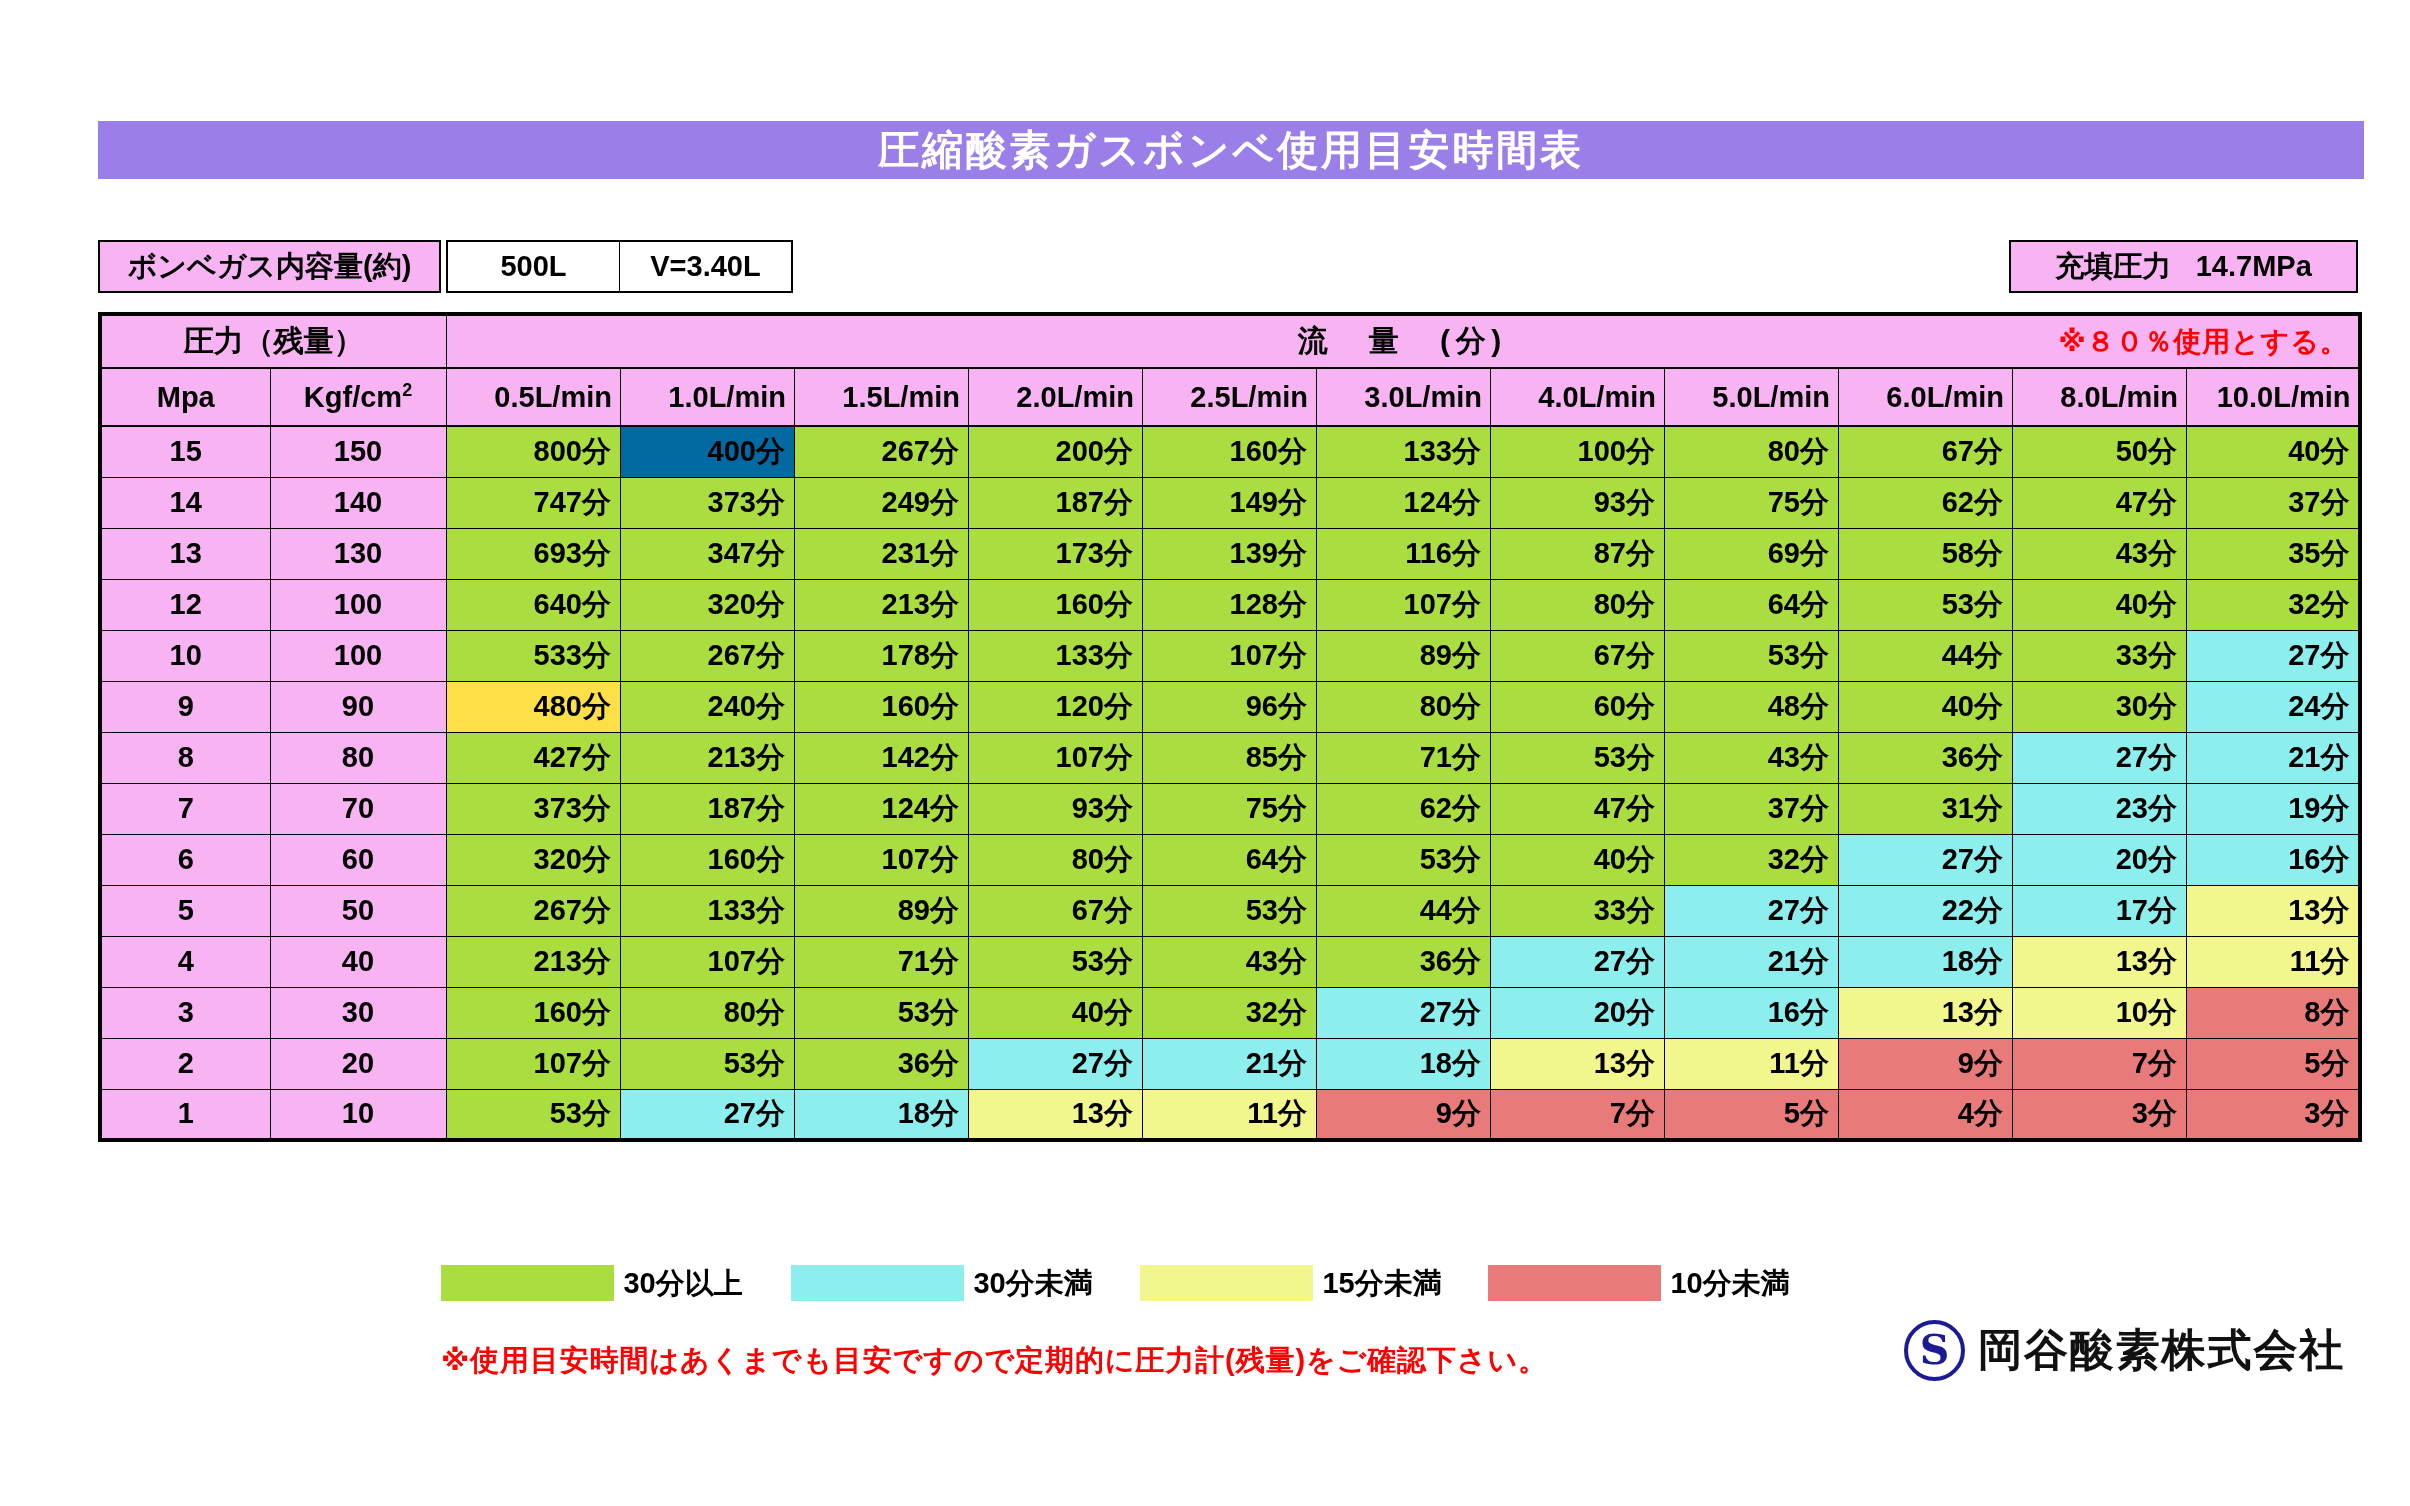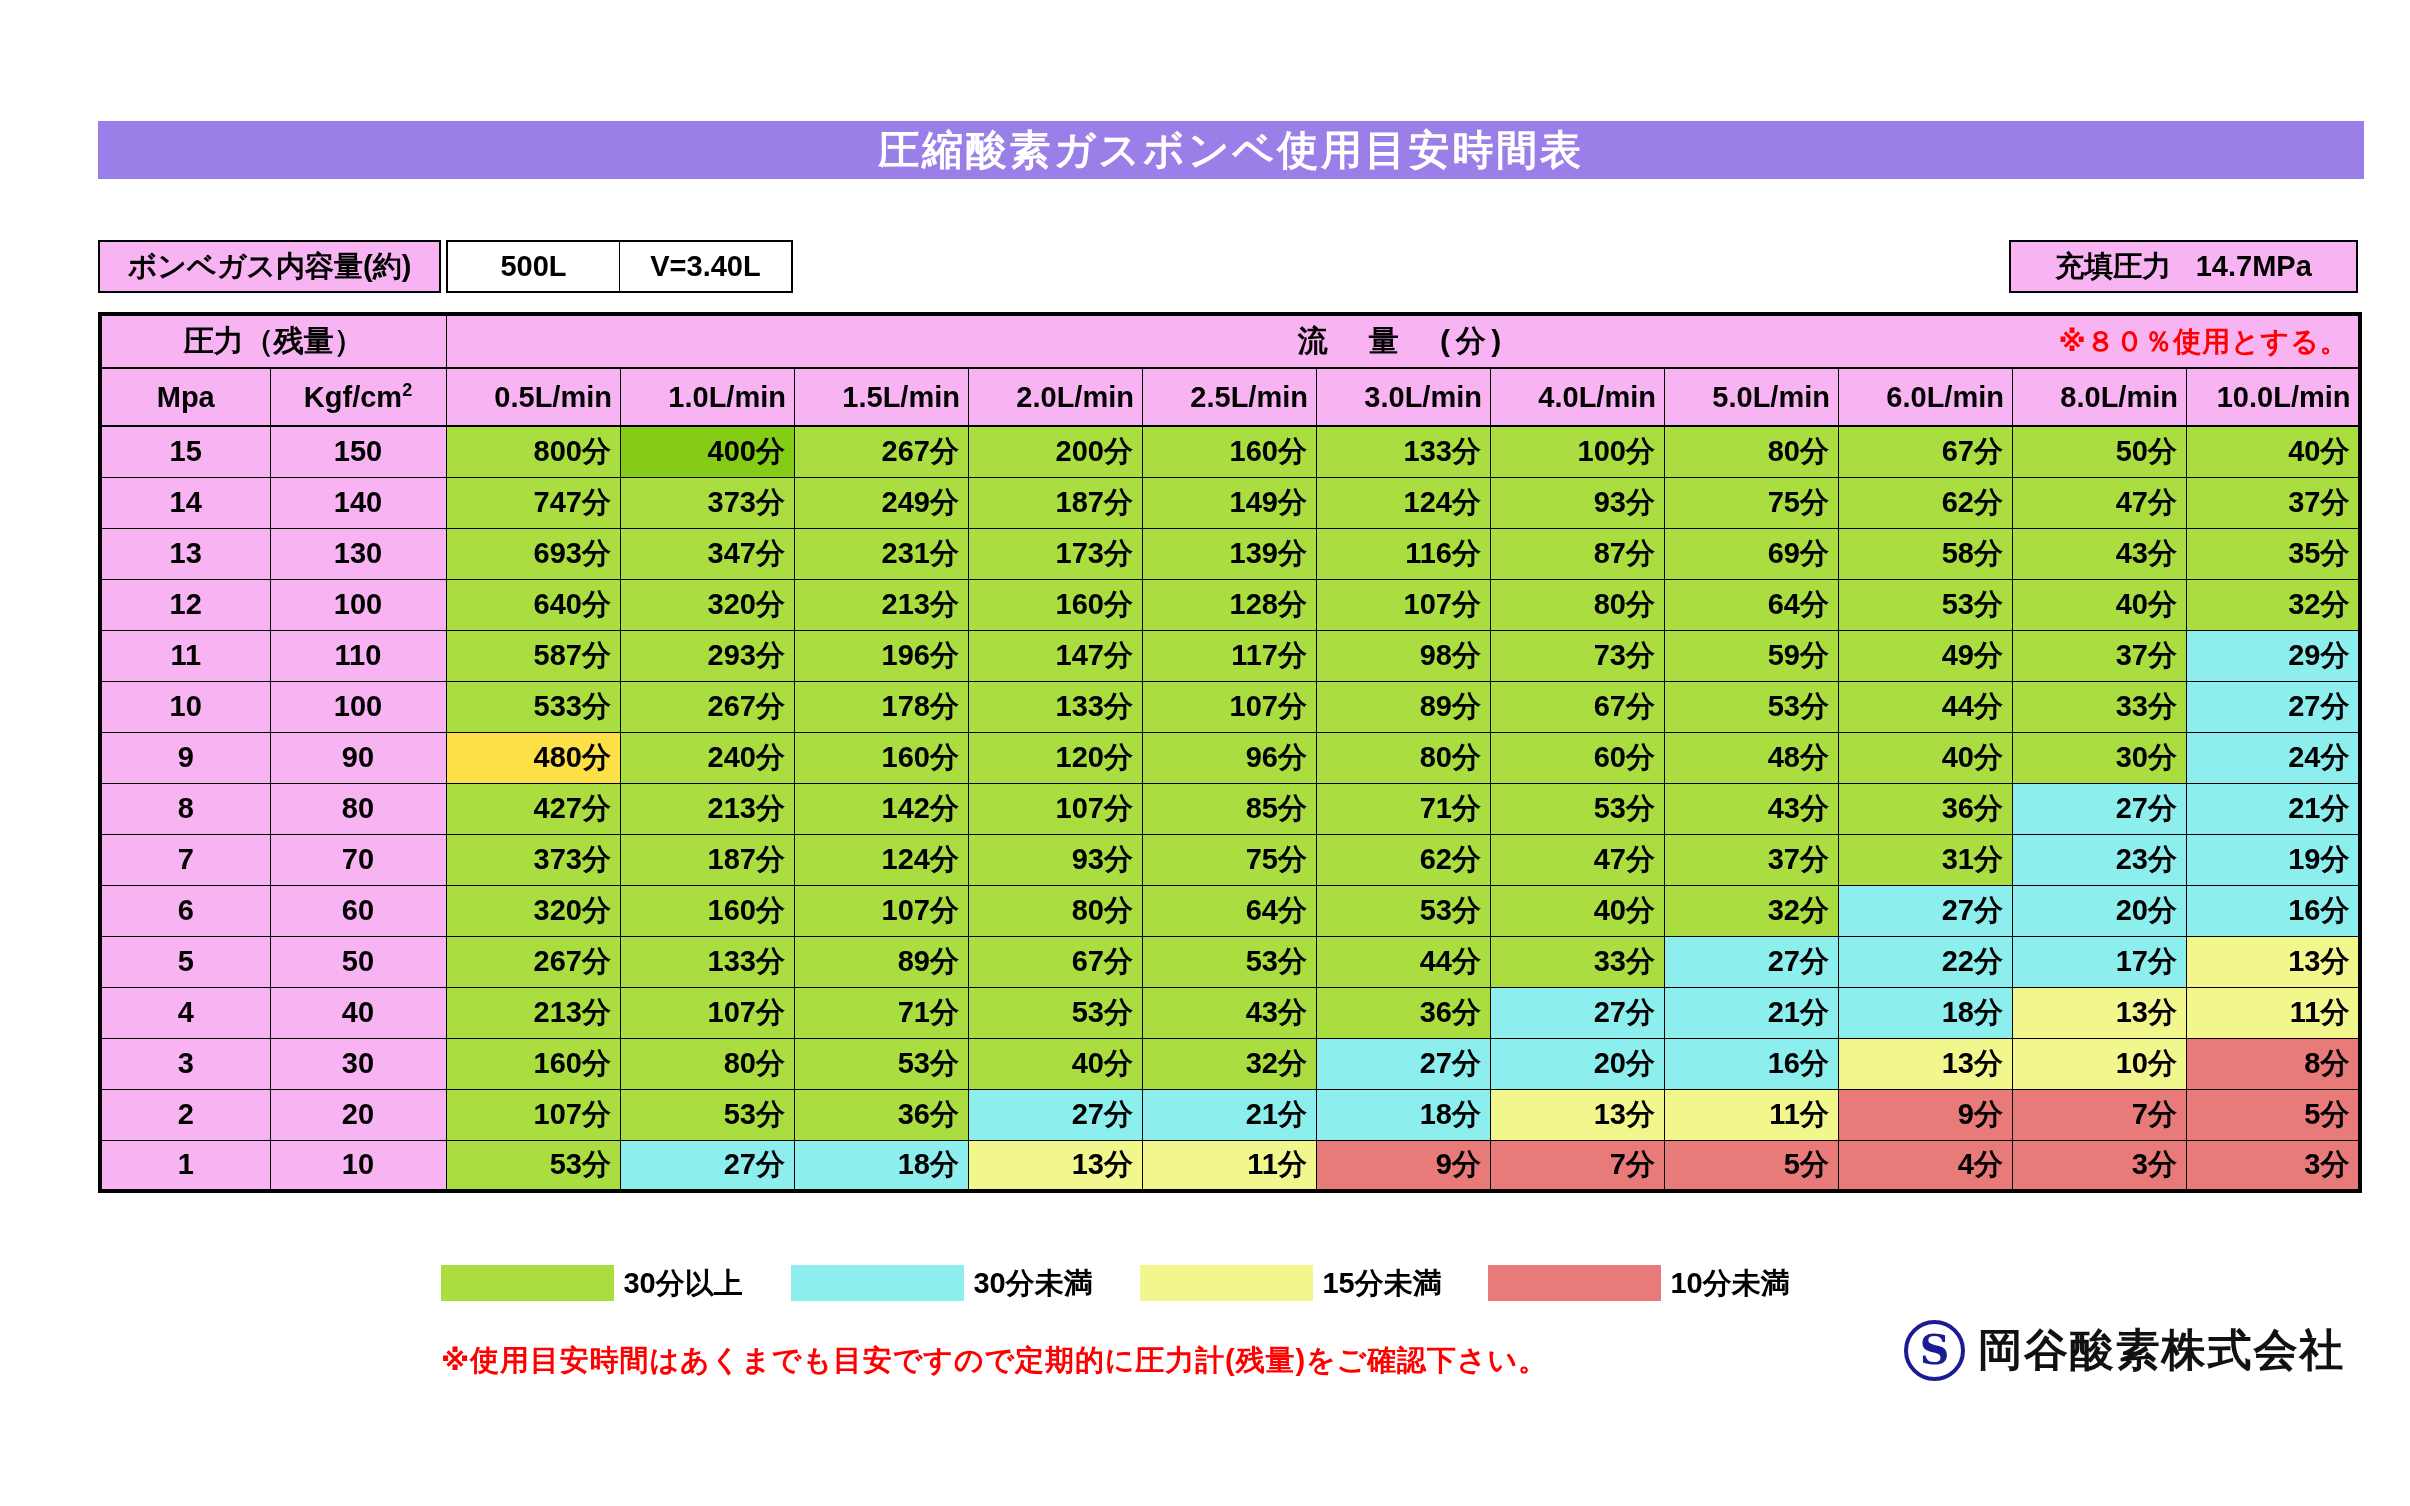--- a/index.html
+++ b/index.html
@@ -127,21 +127,21 @@
           <td class="flowhdr">4.0L/min</td>
           <td class="flowhdr">5.0L/min</td>
           <td class="flowhdr">6.0L/min</td>
           <td class="flowhdr">8.0L/min</td>
           <td class="flowhdr">10.0L/min</td>
         </tr>
     <tr class="r-data">
           <td class="pcell">15</td>
           <td class="pcell">150</td>
           <td class="num flow0" style="background: rgb(169, 221, 64);">800分</td>
-          <td class="num" style="background: #84cc16; padding-left: 40px;">400分</td>
+          <td class="num" style="background: #0369a1; padding-left: 40px;">400分</td>
           <td class="num" style="background: rgb(169, 221, 64);">267分</td>
           <td class="num" style="background: rgb(169, 221, 64);">200分</td>
           <td class="num" style="background: rgb(169, 221, 64);">160分</td>
           <td class="num" style="background: rgb(169, 221, 64);">133分</td>
           <td class="num" style="background: rgb(169, 221, 64);">100分</td>
           <td class="num" style="background: rgb(169, 221, 64);">80分</td>
           <td class="num" style="background: rgb(169, 221, 64);">67分</td>
           <td class="num" style="background: rgb(169, 221, 64);">50分</td>
           <td class="num" style="background: rgb(169, 221, 64);">40分</td>
         </tr>
@@ -182,35 +182,20 @@
           <td class="num" style="background: rgb(169, 221, 64);">320分</td>
           <td class="num" style="background: rgb(169, 221, 64);">213分</td>
           <td class="num" style="background: rgb(169, 221, 64);">160分</td>
           <td class="num" style="background: rgb(169, 221, 64);">128分</td>
           <td class="num" style="background: rgb(169, 221, 64);">107分</td>
           <td class="num" style="background: rgb(169, 221, 64);">80分</td>
           <td class="num" style="background: rgb(169, 221, 64);">64分</td>
           <td class="num" style="background: rgb(169, 221, 64);">53分</td>
           <td class="num" style="background: rgb(169, 221, 64);">40分</td>
           <td class="num" style="background: rgb(169, 221, 64);">32分</td>
-        </tr>
-        <tr class="r-data">
-          <td class="pcell">11</td>
-          <td class="pcell">110</td>
-          <td class="num flow0" style="background: rgb(169, 221, 64);">587分</td>
-          <td class="num" style="background: rgb(169, 221, 64);">293分</td>
-          <td class="num" style="background: rgb(169, 221, 64);">196分</td>
-          <td class="num" style="background: rgb(169, 221, 64);">147分</td>
-          <td class="num" style="background: rgb(169, 221, 64);">117分</td>
-          <td class="num" style="background: rgb(169, 221, 64);">98分</td>
-          <td class="num" style="background: rgb(169, 221, 64);">73分</td>
-          <td class="num" style="background: rgb(169, 221, 64);">59分</td>
-          <td class="num" style="background: rgb(169, 221, 64);">49分</td>
-          <td class="num" style="background: rgb(169, 221, 64);">37分</td>
-          <td class="num" style="background: rgb(141, 238, 238);">29分</td>
         </tr>
         <tr class="r-data">
           <td class="pcell">10</td>
           <td class="pcell">100</td>
           <td class="num flow0" style="background: rgb(169, 221, 64);">533分</td>
           <td class="num" style="background: rgb(169, 221, 64);">267分</td>
           <td class="num" style="background: rgb(169, 221, 64);">178分</td>
           <td class="num" style="background: rgb(169, 221, 64);">133分</td>
           <td class="num" style="background: rgb(169, 221, 64);">107分</td>
           <td class="num" style="background: rgb(169, 221, 64);">89分</td>

